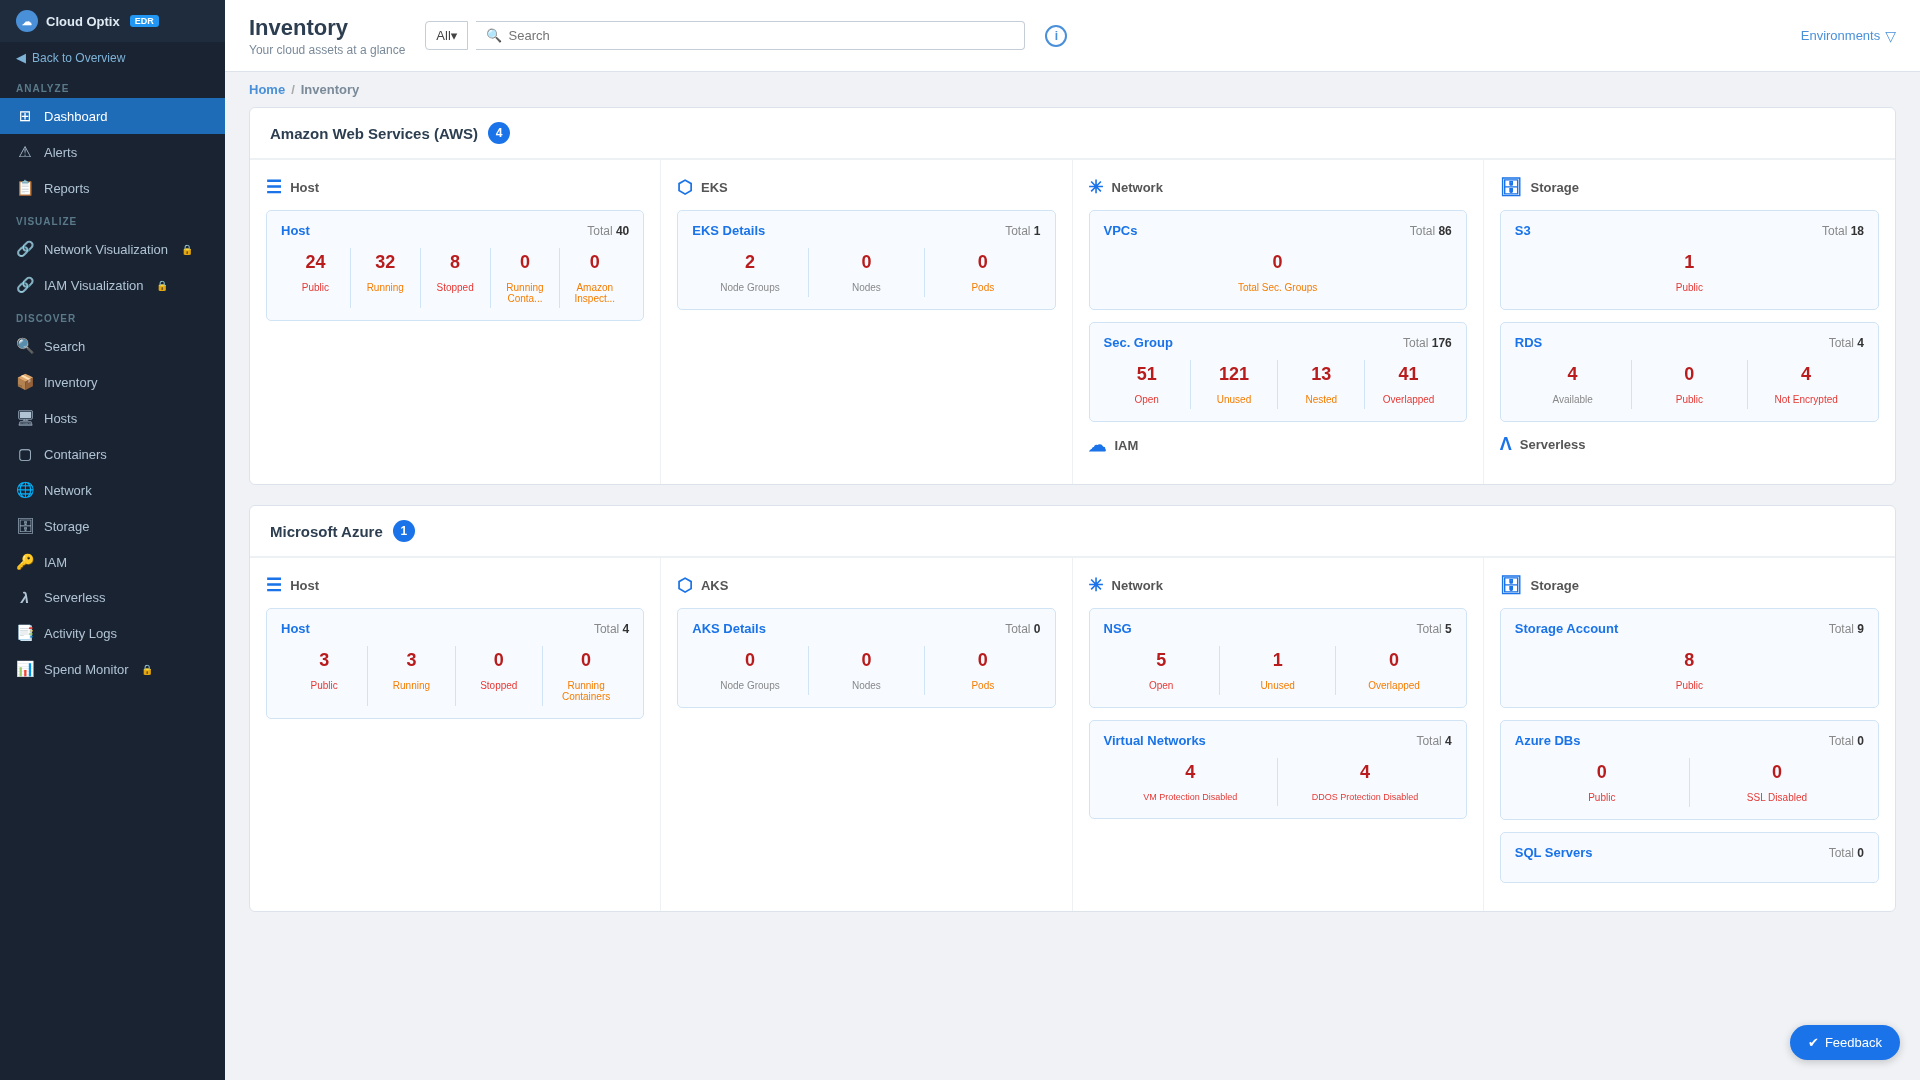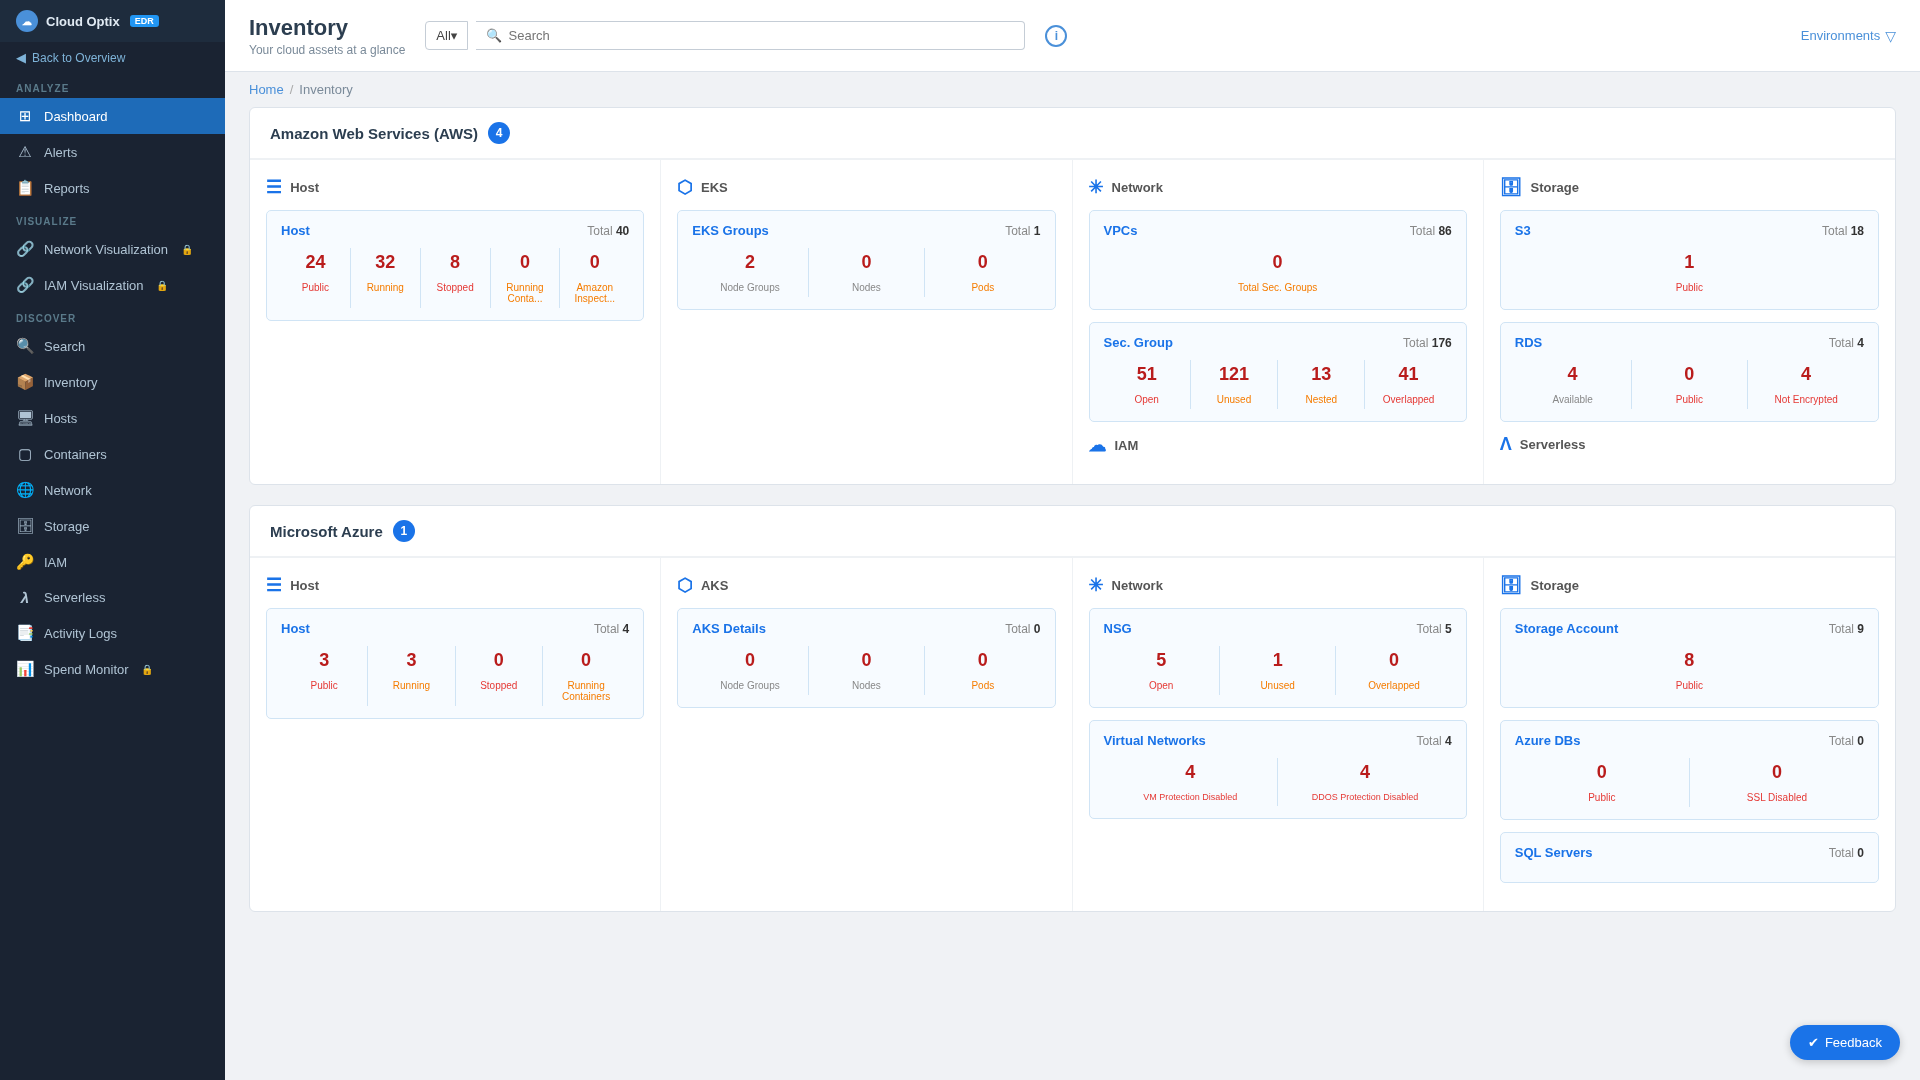--- a/index.html
+++ b/index.html
@@ -187,20 +187,21 @@
 
     
     #breadcrumb {
       padding: 10px 24px;
       background: #f0f2f5;
       font-size: 13px;
       color: #7a8a99;
       display: flex;
       align-items: center;
       gap: 6px;
+      font-weight: bold;
     }
     #breadcrumb a { color: #4a90d9; text-decoration: none; }
     #breadcrumb .separator { color: #aaa; }
 
     
     #content {
       flex: 1;
       overflow-y: auto;
       padding: 0 24px 24px 24px;
     }
@@ -450,21 +451,21 @@
           </div>
         </div>
 
         <div style="padding:16px;border-right:1px solid #eef1f4;">
           <div class="col-category-title">
             <span style="color:#1a73e8;font-size:18px;">⬡</span>
             <span>EKS</span>
           </div>
           <div class="stat-card">
             <div class="stat-card-header">
-              <span class="stat-card-title">EKS Groups</span>
+              <span class="stat-card-title">EKS Details</span>
               <span class="stat-card-total">Total <strong>1</strong></span>
             </div>
             <div class="stats-row">
               <div class="stat-item">
                 <span class="stat-value">2</span>
                 <span class="stat-label">Node Groups</span>
               </div>
               <div class="stat-item">
                 <span class="stat-value">0</span>
                 <span class="stat-label">Nodes</span>

